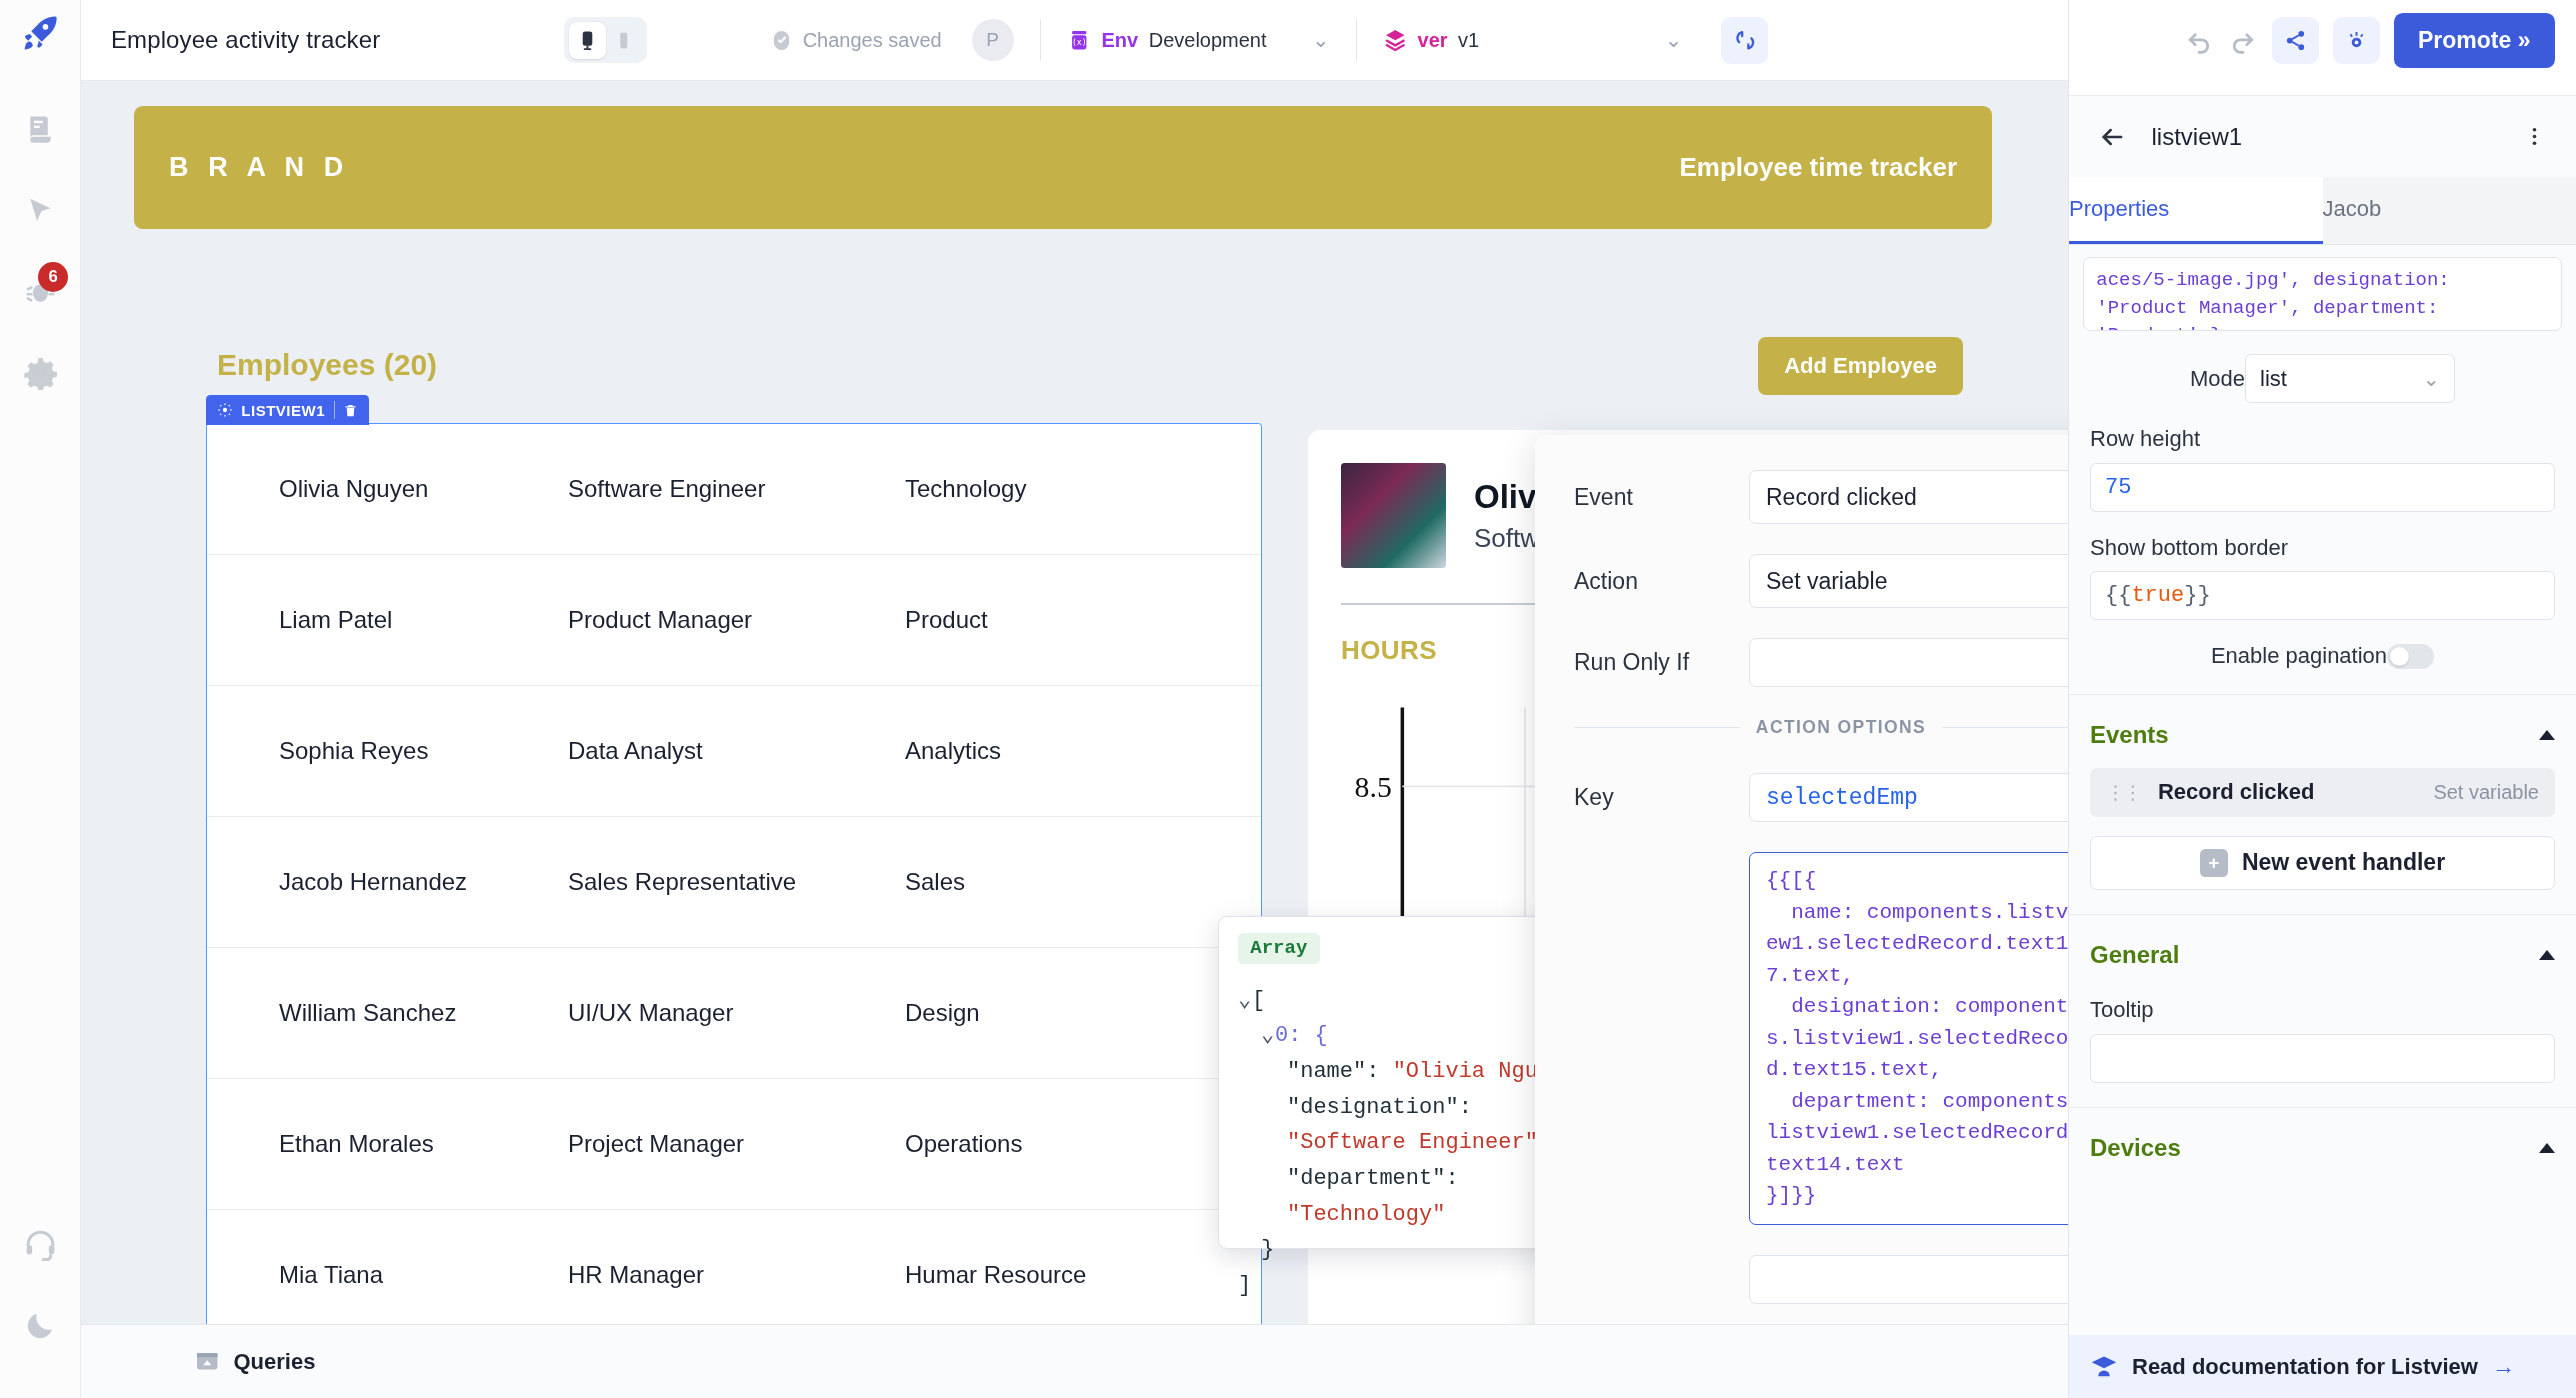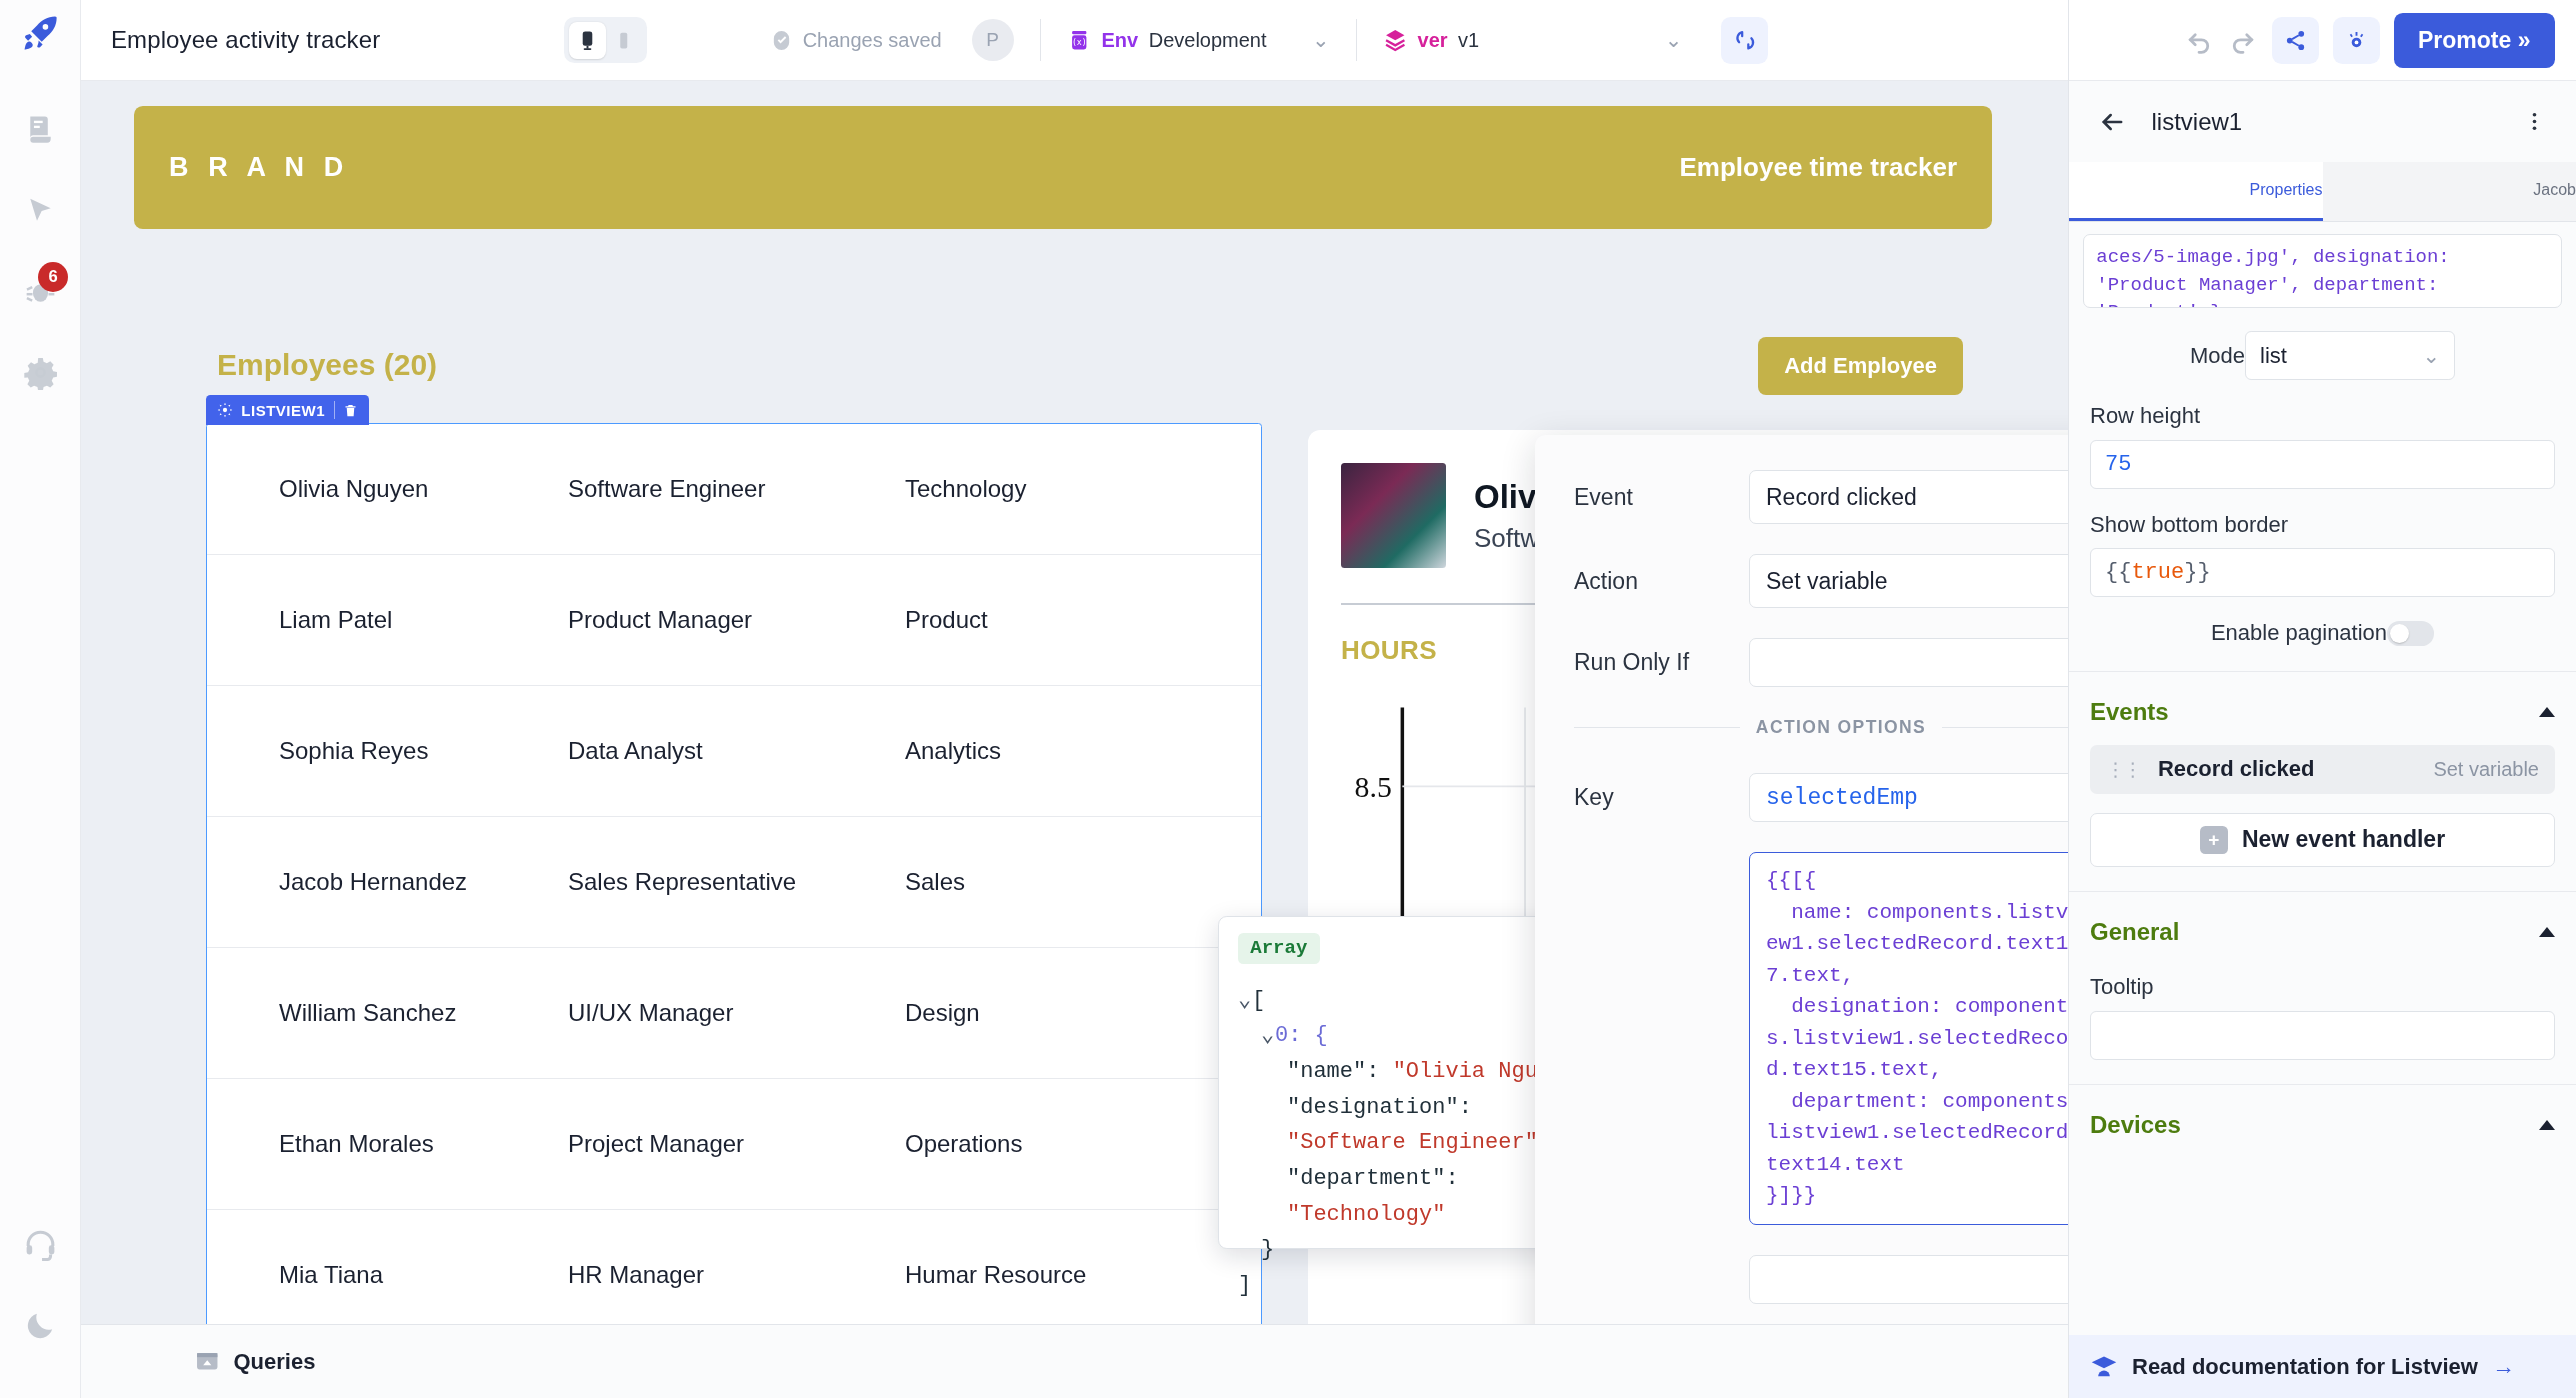--- a/index.html
+++ b/index.html
@@ -188,25 +188,25 @@
     font-size: 21px; line-height: 1.5; white-space: pre-wrap;
     word-break: break-all; color:#6b3fd4; min-height: 219px;
   }
 
   
   .inspector {
     width: 508px; flex: 0 0 508px; background:#fafbfc;
     border-left: 0.9px solid #e2e5ea; display:flex; flex-direction:column;
     height: 1398px;
   }
-  .insp-top { height: 81px; border-bottom:0.9px solid #e8eaee; background:#fff; }
+  .insp-top { height: 96px; border-bottom:0.9px solid #e8eaee; background:#fff; }
   .insp-hdr { height: 81px; display:flex; align-items:center; padding: 0 30px; gap: 24.5px; }
   .insp-title { font-size: 24px; color:#1b2130; flex:1; }
   .insp-tabs { display:flex; border-bottom:0.9px solid #e2e5ea; background:#f3f4f6; }
-  .insp-tab { flex:1; text-align:right; padding: 19px 0; font-size:16px;
+  .insp-tab { flex:1; text-align:left; padding: 19px 0; font-size:22px;
     color:#6b7280; cursor:pointer; }
   .insp-tab.active { color:#3b5bdb; background:#fff; border-bottom:3.5px solid #3b5bdb; }
   .insp-body { flex:1; overflow:hidden; }
   .code-preview {
     margin: 12.3px 14px 0; border:0.9px solid #dfe3e8; border-radius:7px; background:#fff;
     padding: 8.8px 12.3px; font-family:"Liberation Mono", monospace; font-size: 19px;
     line-height:1.45; color:#6b3fd4; height: 74px; overflow:hidden;
   }
   .fld { padding: 0 21px; margin-top: 23px; }
   .fld-row { display:flex; align-items:center; justify-content:center; }

